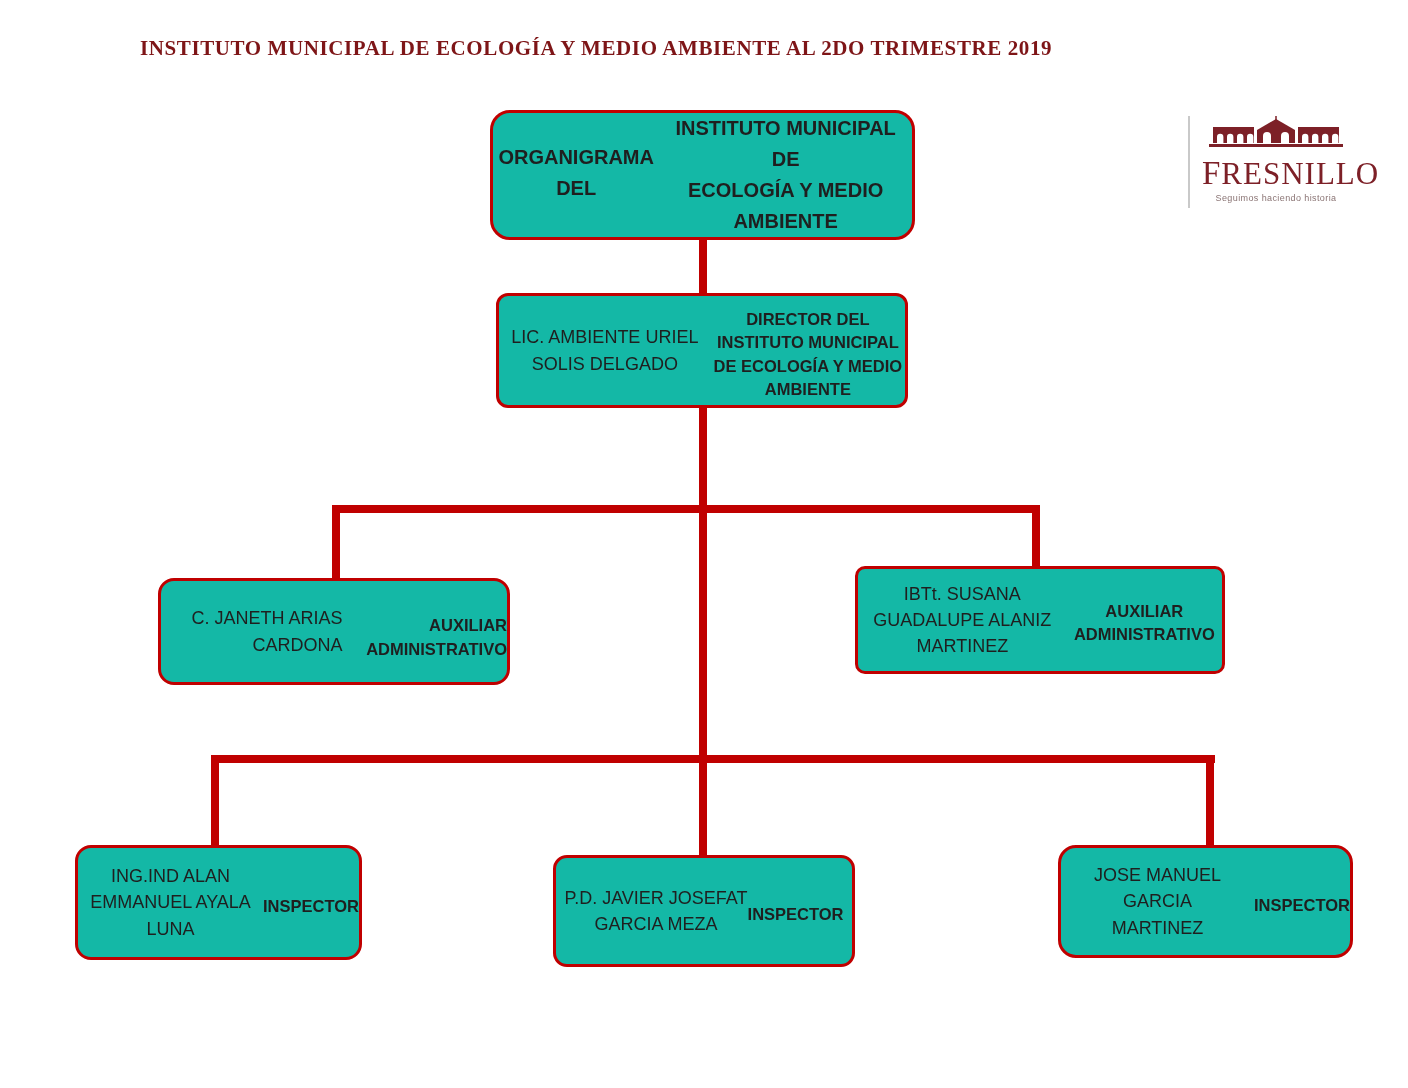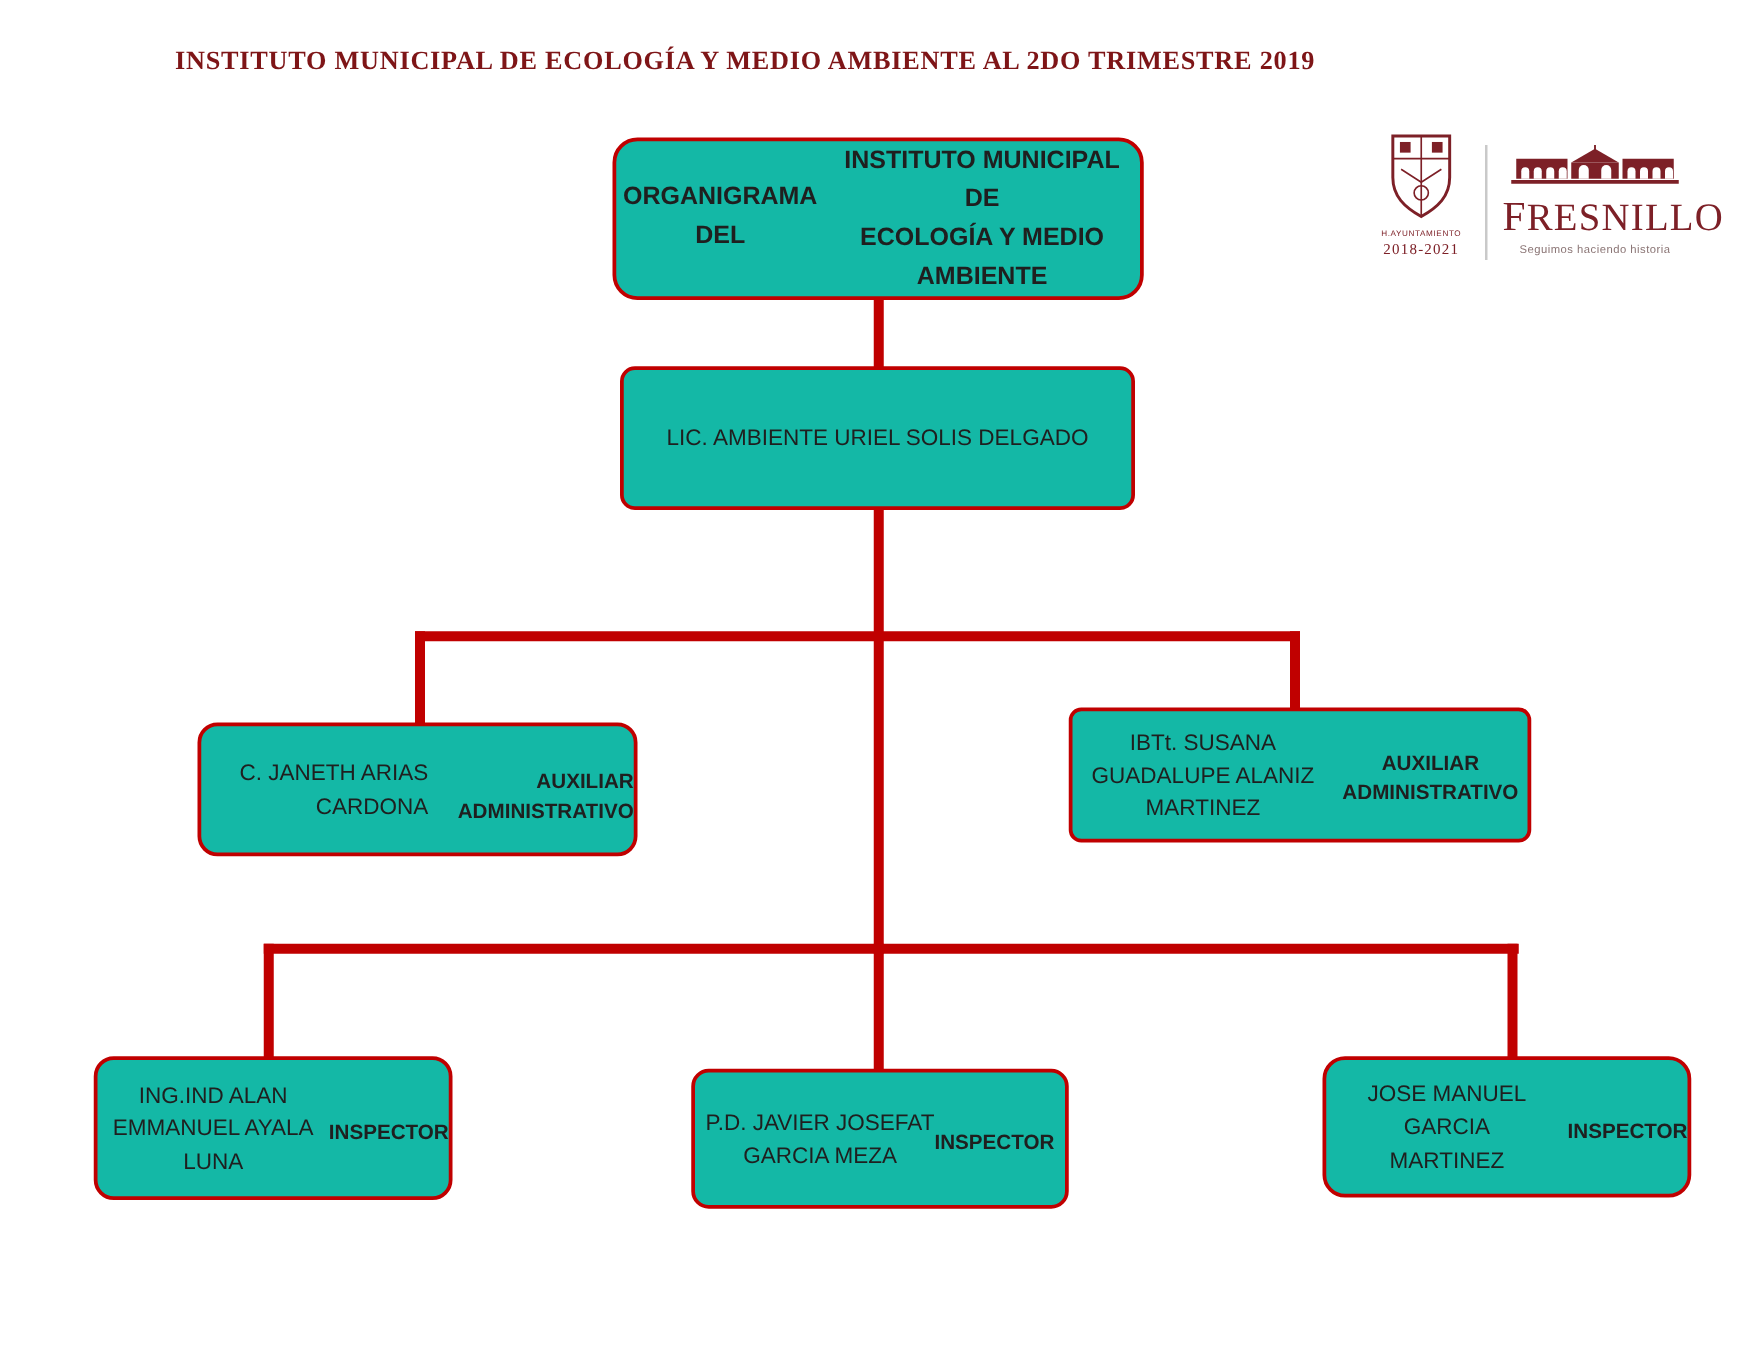--- a/index.html
+++ b/index.html
@@ -55,32 +55,20 @@
   <div class="edge" style="left:211px; top:755px; width:8px; height:94px;"></div>
   <div class="edge" style="left:699px; top:755px; width:8px; height:104px;"></div>
   <div class="edge" style="left:1206px; top:755px; width:8px; height:94px;"></div>
 
   <div class="node title-box" style="left:490px; top:110px; width:425px; height:130px;">
     <div class="t1">ORGANIGRAMA DEL</div>
     <div class="t2">INSTITUTO MUNICIPAL DE
 ECOLOGÍA Y MEDIO AMBIENTE</div>
   </div>
 
-  <div class="crest-logo">
-    <svg width="56" height="72" viewBox="0 0 58 76" aria-hidden="true">
-      <path d="M5 3 h48 v35 c0 16 -10 25 -24 33 C15 63 5 54 5 38 Z" fill="none" stroke="#7D2027" stroke-width="2.5"></path>
-      <path d="M5 22 H53 M29 3 V71" stroke="#7D2027" stroke-width="1.4" fill="none"></path>
-      <rect x="11" y="8" width="9" height="9" fill="#7D2027"></rect>
-      <rect x="38" y="8" width="9" height="9" fill="#7D2027"></rect>
-      <path d="M12 31 l17 11 17 -11" stroke="#7D2027" stroke-width="1.4" fill="none"></path>
-      <circle cx="29" cy="51" r="6" fill="none" stroke="#7D2027" stroke-width="1.4"></circle>
-    </svg>
-    <div class="crest-caption1">H.AYUNTAMIENTO</div>
-    <div class="crest-caption2">2018-2021</div>
-  </div>
 
   <div class="logo-divider"></div>
 
   <div class="fresnillo-logo">
     <svg width="140" height="36" viewBox="0 0 140 36" aria-hidden="true">
       <path d="M70 8 V2" stroke="#7D2027" stroke-width="1.5"></path>
       <path d="M70 5 L89 16 H51 Z" fill="#7D2027"></path>
       <rect x="51" y="16" width="38" height="13" fill="#7D2027"></rect>
       <path d="M57 29 v-7 a4 4 0 0 1 8 0 v7 z" fill="#ffffff"></path>
       <path d="M75 29 v-7 a4 4 0 0 1 8 0 v7 z" fill="#ffffff"></path>
@@ -95,20 +83,22 @@
       <path d="M116 29 v-6 a3.2 3.2 0 0 1 6.4 0 v6 z" fill="#ffffff"></path>
       <path d="M126 29 v-6 a3.2 3.2 0 0 1 6.4 0 v6 z" fill="#ffffff"></path>
       <rect x="3" y="30" width="134" height="3" fill="#7D2027"></rect>
     </svg>
     <div class="fresnillo-wordmark">FRESNILLO</div>
     <div class="fresnillo-tagline">Seguimos haciendo historia</div>
   </div>
 
   <div class="node" style="left:496px; top:293px; width:412px; height:115px; border-radius:12px;">
     <div class="name">LIC. AMBIENTE URIEL SOLIS DELGADO</div>
+    <div class="role" style="margin-top:8px;">DIRECTOR DEL INSTITUTO MUNICIPAL
+DE ECOLOGÍA Y MEDIO AMBIENTE</div>
   </div>
 
   <div class="node" style="left:158px; top:578px; width:352px; height:107px;text-align:right;">
     <div class="name">C. JANETH ARIAS CARDONA</div>
     <div class="role">AUXILIAR ADMINISTRATIVO</div>
   </div>
 
   <div class="node" style="left:855px; top:566px; width:370px; height:108px; border-radius:10px;">
     <div class="name">IBTt. SUSANA GUADALUPE ALANIZ
 MARTINEZ</div>

